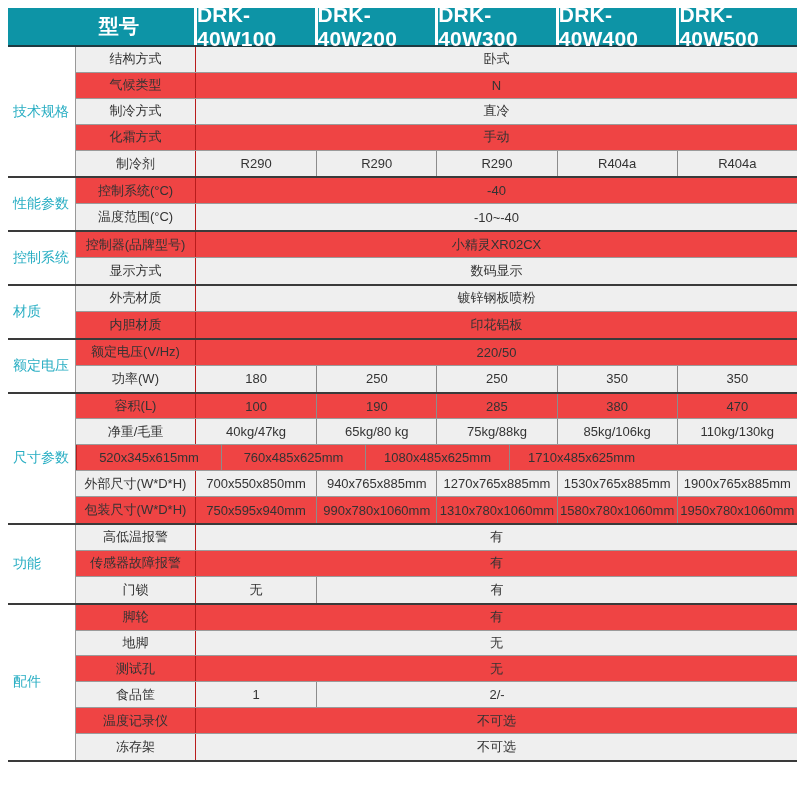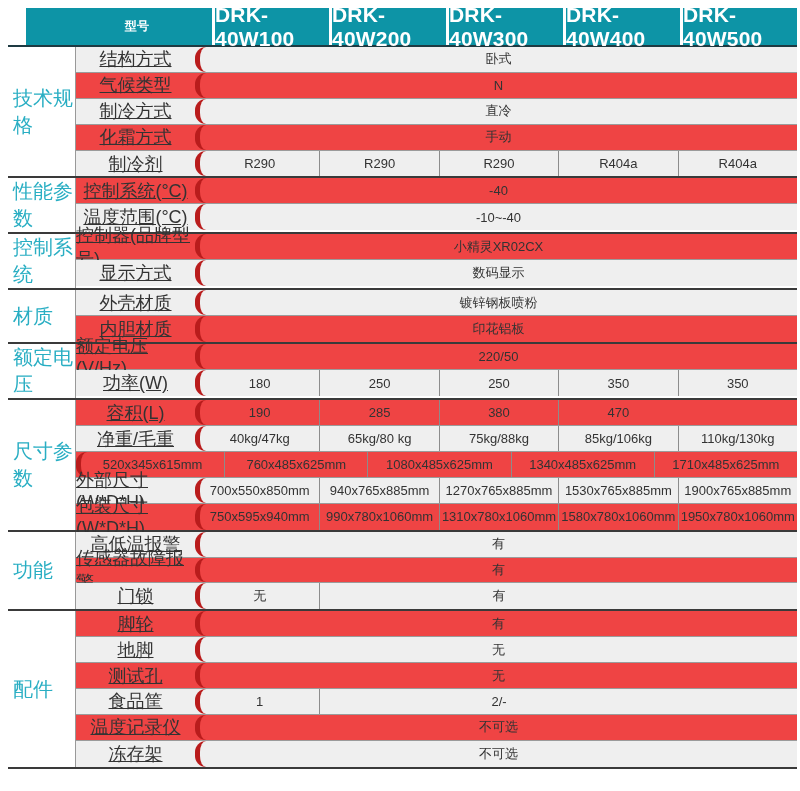--- a/index.html
+++ b/index.html
@@ -10,42 +10,41 @@
   }
   .table { margin:8px 0 0 8px; width:789px; }
 
   
   .thead { display:flex; gap:3px; height:37px; border-bottom:2px solid #1e3a42; }
   .th {
     background:#0d94a6; color:#ffffff; font-weight:bold; font-size:21px;
     flex:1 1 0; display:flex; align-items:center; justify-content:center;
     letter-spacing:0.2px;
   }
-  .th-first { flex:0 0 186px; box-sizing:border-box; padding-left:36px; font-size:12px;margin-left:18px; }
+  .th-first { flex:0 0 186px; box-sizing:border-box; padding-left:36px; font-size:20px; }
 
   
   .group { display:flex; border-bottom:2px solid #3a3a3a; }
   .group-category {
     flex:0 0 67px; box-sizing:border-box; padding-left:5px;
     display:flex; align-items:center;
-    color:#29aec3; font-size:20px; background:#ffffff;
+    color:#29aec3; font-size:14px; background:#ffffff;
   }
   .group-rows { flex:1 1 auto; display:flex; flex-direction:column; border-left:1px solid #999999; }
 
   
   .row { display:flex; height:25.9px; box-sizing:border-box; background:#ef4444; }
   .row.gray { background:#efefef; }
   .row:not(:last-child) { border-bottom:1px solid #9b9b9b; }
   .row-label {
     flex:0 0 119px; box-sizing:border-box;
     display:flex; align-items:center; justify-content:center;
-    font-size:18px;
-    text-decoration:underline;
+    font-size:13px;
   }
-  .row-data { flex:1 1 auto; display:flex; border-left:5px solid #b91c1c; min-width:0;border-radius:11px; }
+  .row-data { flex:1 1 auto; display:flex; border-left:1px solid #b91c1c; min-width:0; }
 
   
   .cell { display:flex; align-items:center; justify-content:center; font-size:13px; white-space:nowrap; }
   .cell.merged { flex:1 1 auto; }
   .cell.col { flex:0 0 20%; box-sizing:border-box; }
   .cell.col + .cell.col { border-left:1px solid #8c8c8c; }
   .cell.first { flex:0 0 20%; box-sizing:border-box; }
   .cell.rest { flex:1 1 auto; box-sizing:border-box; border-left:1px solid #8c8c8c; padding-right:20%; }
 </style>
 </head>
@@ -268,20 +267,23 @@
         <div class="group-category">
           <span>尺寸参数</span>
         </div>
         <div class="group-rows">
           <div class="row">
             <div class="row-label">
               <span>容积(L)</span>
             </div>
             <div class="row-data">
               <div class="cell col">
+                <span>100</span>
+              </div>
+              <div class="cell col">
                 <span>190</span>
               </div>
               <div class="cell col">
                 <span>285</span>
               </div>
               <div class="cell col">
                 <span>380</span>
               </div>
               <div class="cell col">
                 <span>470</span>
@@ -313,23 +315,20 @@
           <div class="row">
             <div class="row-data">
               <div class="cell col">
                 <span>520x345x615mm</span>
               </div>
               <div class="cell col">
                 <span>760x485x625mm</span>
               </div>
               <div class="cell col">
                 <span>1080x485x625mm</span>
-              </div>
-              <div class="cell col">
-                <span>1340x485x625mm</span>
               </div>
               <div class="cell col">
                 <span>1710x485x625mm</span>
               </div>
             </div>
           </div>
           <div class="row gray">
             <div class="row-label">
               <span>外部尺寸(W*D*H)</span>
             </div>

